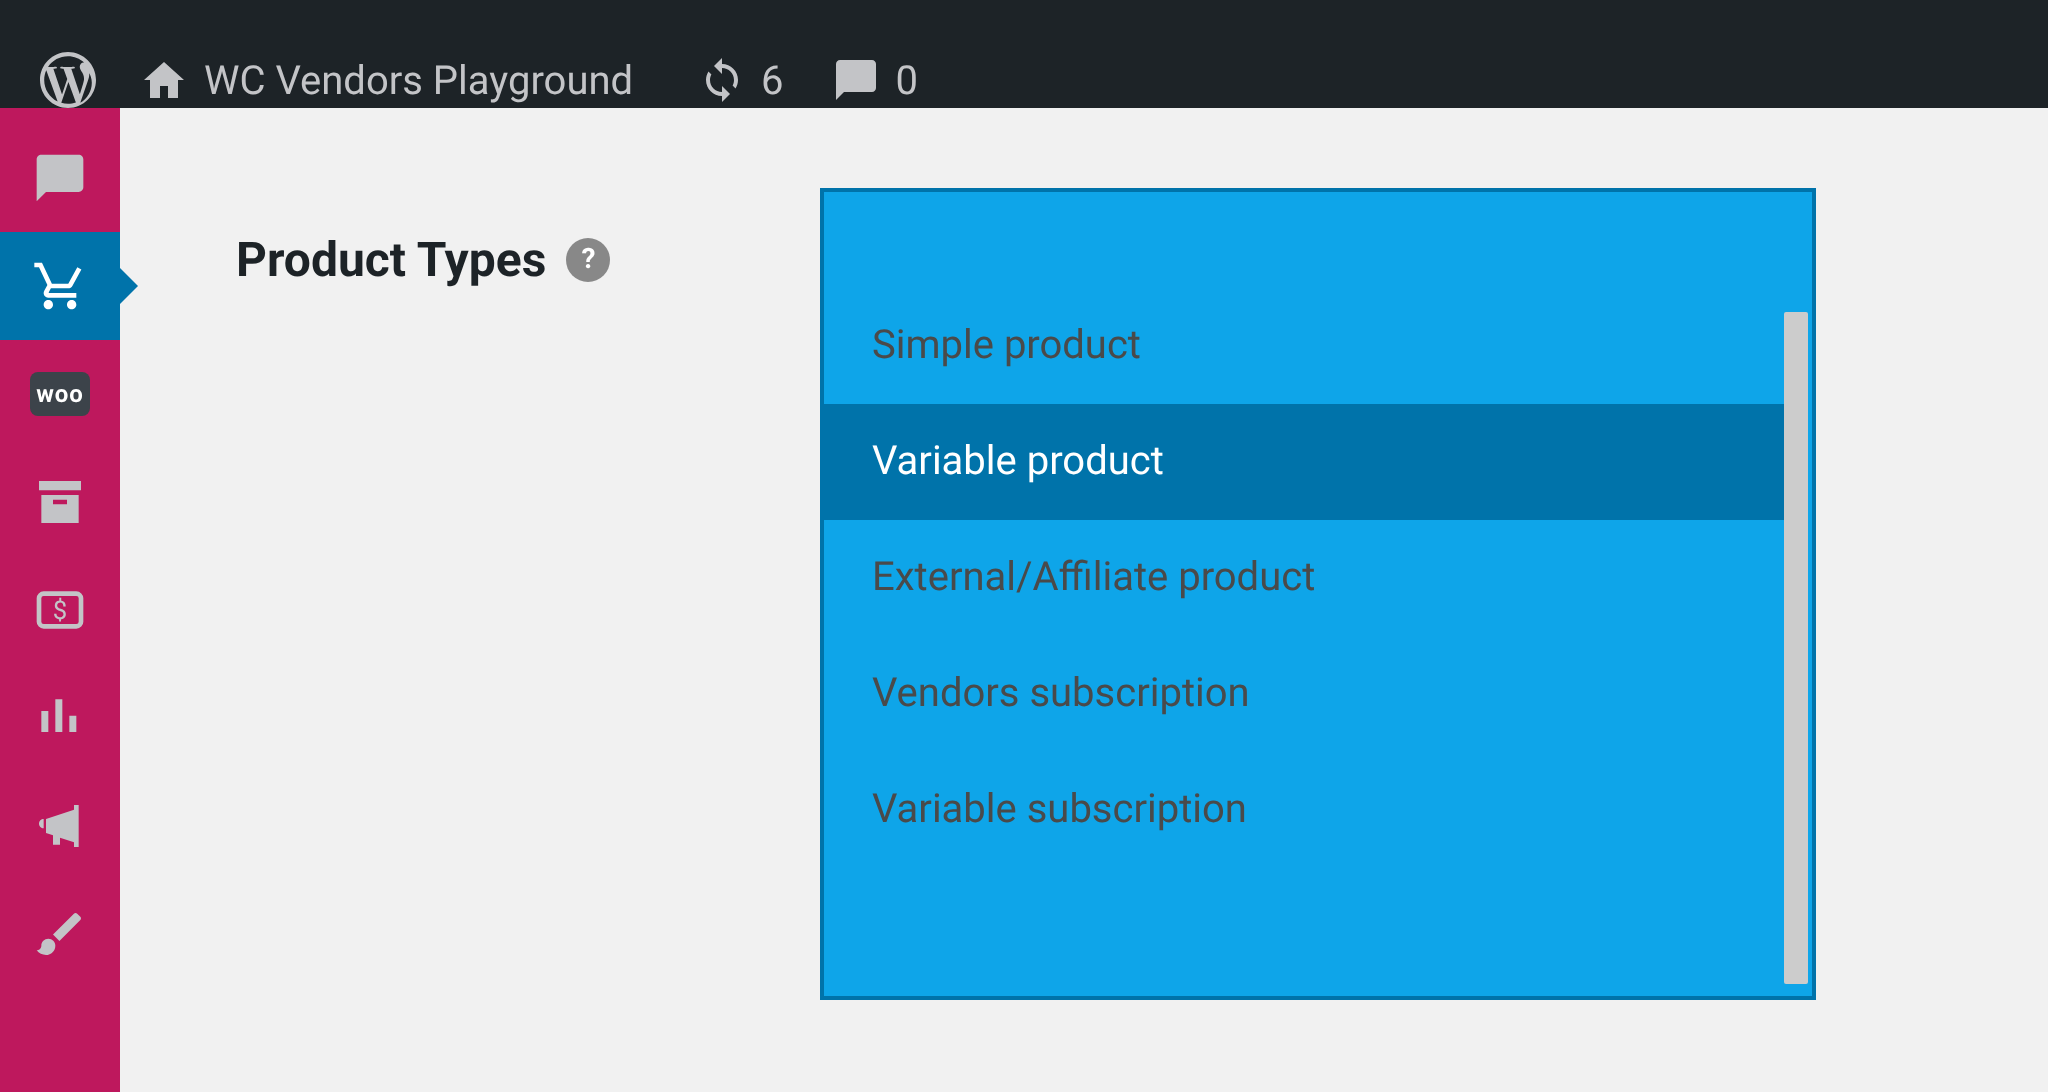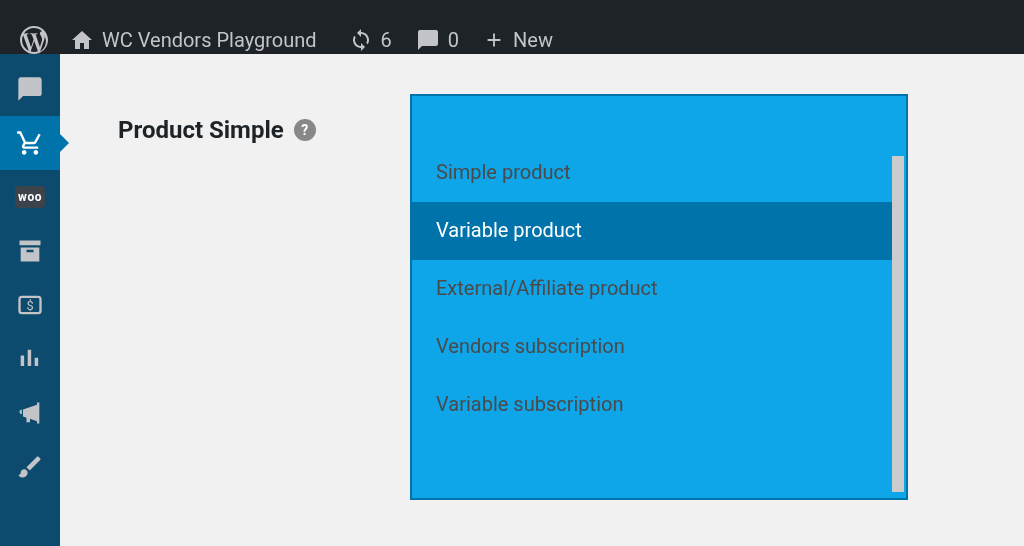--- a/index.html
+++ b/index.html
@@ -31,21 +31,21 @@
     }
     .wp-logo svg { width: 28px; height: 28px; }
     .wp-logo { padding: 0 10px; }
     .site-name { font-weight: 400; }
     .admin-sep { width: 8px; }
     .admin-sidebar {
       position: absolute;
       left: 0;
       top: 54px;
       width: 60px;
-      background: #0c4a6e;
+      background: #be185d;
       height: calc(546px - 54px);
       display: flex;
       flex-direction: column;
       padding-top: 8px;
     }
     .side-item {
       height: 54px;
       display: flex;
       align-items: center;
       justify-content: center;
@@ -169,26 +169,20 @@
         <path d="M12 4V1L8 5l4 4V6c3.31 0 6 2.69 6 6 0 1.01-.25 1.97-.7 2.8l1.46 1.46C19.54 15.03 20 13.57 20 12c0-4.42-3.58-8-8-8zm0 14c-3.31 0-6-2.69-6-6 0-1.01.25-1.97.7-2.8L5.24 7.74C4.46 8.97 4 10.43 4 12c0 4.42 3.58 8 8 8v3l4-4-4-4v3z"></path>
       </svg>
     <span>6</span>
   </div>
   <div class="admin-bar-item">
     <svg viewBox="0 0 24 24" width="24" height="24" fill="currentColor">
         <path d="M20 2H4c-1.1 0-2 .9-2 2v18l4-4h14c1.1 0 2-.9 2-2V4c0-1.1-.9-2-2-2z"></path>
       </svg>
     <span>0</span>
   </div>
-  <div class="admin-bar-item">
-    <svg viewBox="0 0 24 24" width="22" height="22" fill="currentColor">
-        <path d="M19 13h-6v6h-2v-6H5v-2h6V5h2v6h6v2z"></path>
-      </svg>
-    <span>New</span>
-  </div>
 </div>
 
 <div class="admin-sidebar">
   <div class="side-item">
     <svg viewBox="0 0 24 24" fill="currentColor">
         <path d="M20 2H4c-1.1 0-2 .9-2 2v18l4-4h14c1.1 0 2-.9 2-2V4c0-1.1-.9-2-2-2z"></path>
       </svg>
   </div>
   <div class="side-item active">
     <svg viewBox="0 0 24 24" fill="currentColor">
@@ -222,21 +216,21 @@
   <div class="side-item">
     <svg viewBox="0 0 24 24" fill="currentColor">
         <path d="M7 14c-1.66 0-3 1.34-3 3 0 1.31-1.16 2-2 2 .92 1.22 2.49 2 4 2 2.21 0 4-1.79 4-4 0-1.66-1.34-3-3-3zm13.71-9.37l-1.34-1.34c-.39-.39-1.02-.39-1.41 0L9 12.25 11.75 15l8.96-8.96c.39-.39.39-1.02 0-1.41z"></path>
       </svg>
   </div>
 </div>
 
 <div class="content">
   <div class="setting-row">
     <div class="setting-label">
-      <h3>Product Simple</h3>
+      <h3>Product Types</h3>
       <span class="help-icon">?</span>
     </div>
     <div class="select-box">
       <div class="scrollbar"></div>
       <div class="select-inner">
         <div class="opt">Simple product</div>
         <div class="opt selected">Variable product</div>
         <div class="opt">External/Affiliate product</div>
         <div class="opt">Vendors subscription</div>
         <div class="opt last">Variable subscription</div>

